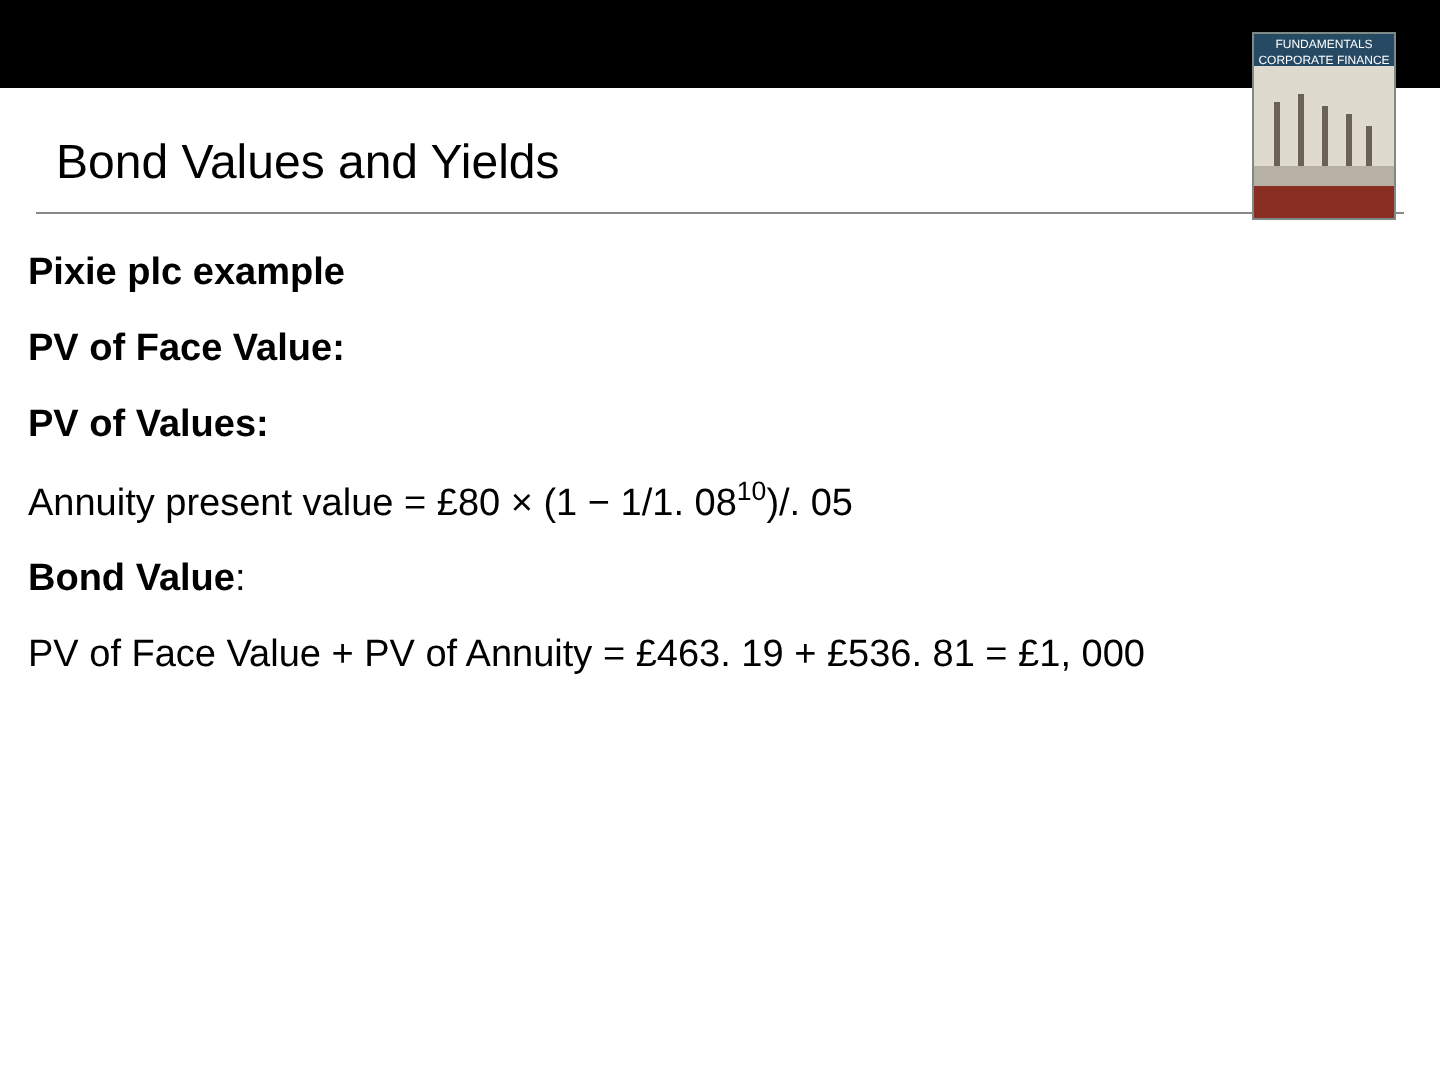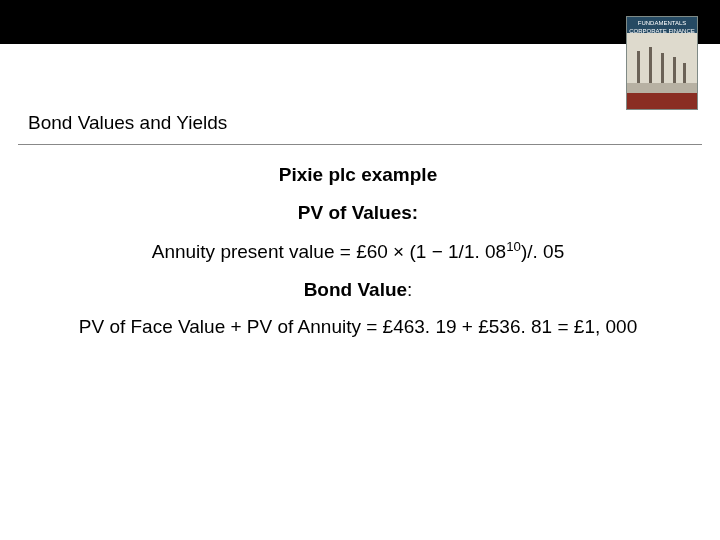--- a/index.html
+++ b/index.html
@@ -52,34 +52,32 @@
       linear-gradient(#6b6257, #6b6257) 34px 20px/3px 34px no-repeat,
       linear-gradient(#6b6257, #6b6257) 46px 24px/3px 30px no-repeat,
       linear-gradient(#6b6257, #6b6257) 56px 30px/3px 24px no-repeat,
       #dedacd;
   }
   .thumb .redbar {
     height: 16px;
     background: #8a2d23;
   }
   .title {
-    font-size: 19px;
+    font-size: 24px;
     padding: 24px 0 10px 28px;
-    margin-top: 44px;
   }
   .rule {
     border: none;
     border-top: 1px solid #888;
     margin: 0 18px;
   }
   .body {
     padding: 8px 18px 0 14px;
     font-size: 19px;
     line-height: 1.25;
-    text-align: center;
   }
   .body p {
     margin: 10px 0 14px 0;
   }
   .b { font-weight: bold; }
   sup { font-size: 0.7em; }
 </style>
 </head>
 <body>
 
@@ -94,24 +92,25 @@
     <div class="img"></div>
     <div class="redbar"></div>
   </div>
 
   <div class="title">Bond Values and Yields</div>
   <hr class="rule">
 
   <div class="body">
     <p class="b">Pixie plc example</p>
 
+    <p class="b">PV of Face Value:</p>
 
     <p class="b">PV of Values:</p>
     <p>
-      <span>Annuity present value = £60 × (1 − 1/1. 08</span><sup>10</sup><span>)/. 05</span>
+      <span>Annuity present value = £80 × (1 − 1/1. 08</span><sup>10</sup><span>)/. 05</span>
     </p>
 
     <p style="">
       <span class="b">Bond Value</span><span>:</span>
     </p>
     <p>PV of Face Value + PV of Annuity = £463. 19 + £536. 81 = £1, 000</p>
   </div>
 </div>
 
 </body></html>

